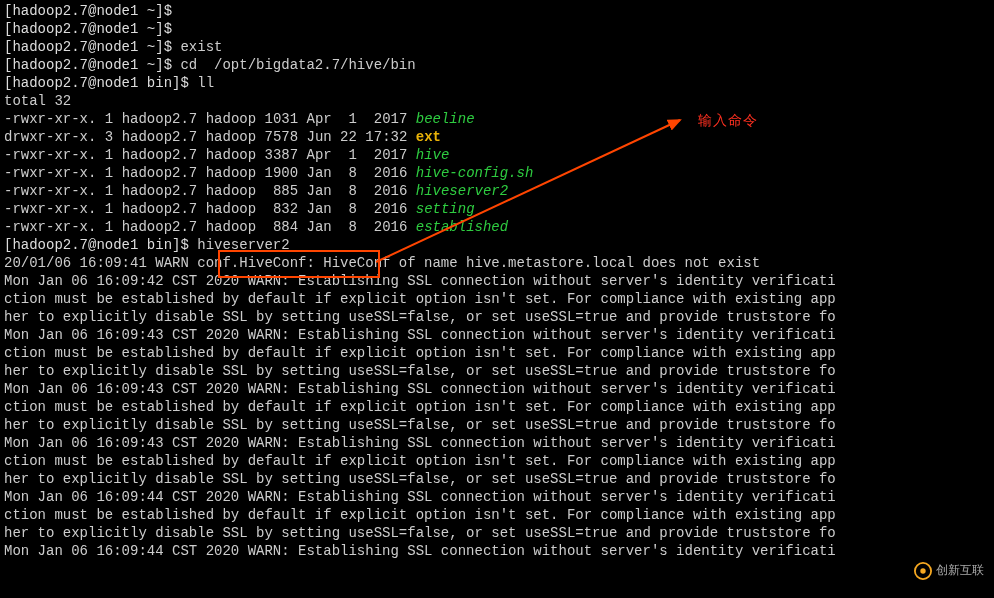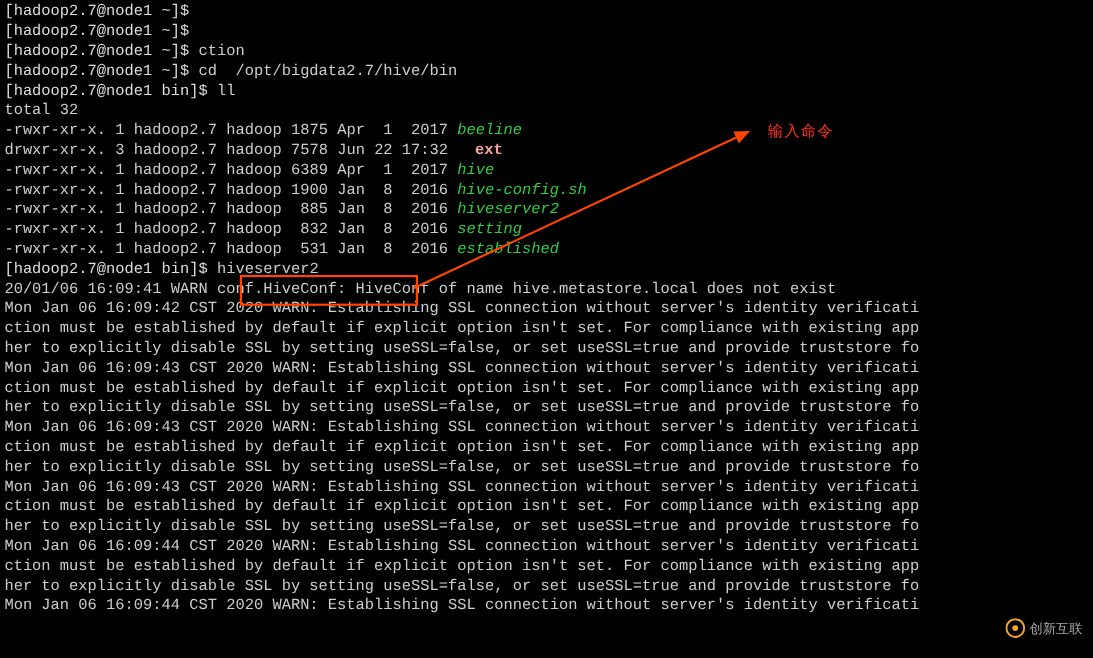--- a/index.html
+++ b/index.html
@@ -13,21 +13,21 @@
     width: 994px;
     height: 598px;
     overflow: hidden;
     position: relative;
   }
   .terminal {
     white-space: pre;
     padding: 2px 4px;
   }
   .green { color: #2ecc40; font-style: italic; }
-  .blue  { color: #fca5a5; font-weight: bold; margin-left: 16px; }
+  .blue  { color: #eab308; font-weight: bold; }
   .white { color: #ddd; text-align: center; }
   .hlbox {
     position: absolute;
     left: 218px;
     top: 250px;
     width: 158px;
     height: 24px;
     border: 2px solid #ff4500;
     pointer-events: none;
   }
@@ -47,46 +47,46 @@
     font-family: Liberation Serif, serif;
     font-size: 14px;
     pointer-events: none;
     letter-spacing: 1px;
   }
   .watermark {
     position: absolute;
     right: 10px;
     bottom: 18px;
     color: #aaa;
-    font-family: Liberation Serif, serif;
+    font-family: Liberation Mono, monospace;
     font-size: 12px;
     display: flex;
     align-items: center;
     gap: 4px;
     pointer-events: none;
     margin-left: 16px;
   }
   .watermark svg { display:block; }
 </style>
 </head>
 <body>
 
 <div class="terminal"><span><span class="white">[hadoop2.7@node1 ~]$</span><span> </span></span>
 <span><span class="white">[hadoop2.7@node1 ~]$</span><span> </span></span>
-<span><span class="white">[hadoop2.7@node1 ~]$</span><span> ction</span></span>
+<span><span class="white">[hadoop2.7@node1 ~]$</span><span> exist</span></span>
 <span><span class="white">[hadoop2.7@node1 ~]$</span><span> cd  /opt/bigdata2.7/hive/bin</span></span>
 <span><span class="white">[hadoop2.7@node1 bin]$</span><span> ll</span></span>
 <span>total 32</span>
-<span><span>-rwxr-xr-x.</span> <span>1</span> <span>hadoop2.7</span> <span>hadoop</span> <span>1875</span> <span>Apr  1  2017</span> <span class="green">beeline</span></span>
+<span><span>-rwxr-xr-x.</span> <span>1</span> <span>hadoop2.7</span> <span>hadoop</span> <span>1031</span> <span>Apr  1  2017</span> <span class="green">beeline</span></span>
 <span><span>drwxr-xr-x.</span> <span>3</span> <span>hadoop2.7</span> <span>hadoop</span> <span>7578</span> <span>Jun 22 17:32</span> <span class="blue">ext</span></span>
-<span><span>-rwxr-xr-x.</span> <span>1</span> <span>hadoop2.7</span> <span>hadoop</span> <span>6389</span> <span>Apr  1  2017</span> <span class="green">hive</span></span>
+<span><span>-rwxr-xr-x.</span> <span>1</span> <span>hadoop2.7</span> <span>hadoop</span> <span>3387</span> <span>Apr  1  2017</span> <span class="green">hive</span></span>
 <span><span>-rwxr-xr-x.</span> <span>1</span> <span>hadoop2.7</span> <span>hadoop</span> <span>1900</span> <span>Jan  8  2016</span> <span class="green">hive-config.sh</span></span>
 <span><span>-rwxr-xr-x.</span> <span>1</span> <span>hadoop2.7</span> <span>hadoop</span> <span> 885</span> <span>Jan  8  2016</span> <span class="green">hiveserver2</span></span>
 <span><span>-rwxr-xr-x.</span> <span>1</span> <span>hadoop2.7</span> <span>hadoop</span> <span> 832</span> <span>Jan  8  2016</span> <span class="green">setting</span></span>
-<span><span>-rwxr-xr-x.</span> <span>1</span> <span>hadoop2.7</span> <span>hadoop</span> <span> 531</span> <span>Jan  8  2016</span> <span class="green">established</span></span>
+<span><span>-rwxr-xr-x.</span> <span>1</span> <span>hadoop2.7</span> <span>hadoop</span> <span> 884</span> <span>Jan  8  2016</span> <span class="green">established</span></span>
 <span><span class="white">[hadoop2.7@node1 bin]$</span><span> hiveserver2</span></span>
 <span>20/01/06 16:09:41 WARN conf.HiveConf: HiveConf of name hive.metastore.local does not exist</span>
 <span>Mon Jan 06 16:09:42 CST 2020 WARN: Establishing SSL connection without server's identity verificati</span>
 <span>ction must be established by default if explicit option isn't set. For compliance with existing app
 her to explicitly disable SSL by setting useSSL=false, or set useSSL=true and provide truststore fo</span>
 <span>Mon Jan 06 16:09:43 CST 2020 WARN: Establishing SSL connection without server's identity verificati</span>
 <span>ction must be established by default if explicit option isn't set. For compliance with existing app
 her to explicitly disable SSL by setting useSSL=false, or set useSSL=true and provide truststore fo</span>
 <span>Mon Jan 06 16:09:43 CST 2020 WARN: Establishing SSL connection without server's identity verificati</span>
 <span>ction must be established by default if explicit option isn't set. For compliance with existing app

